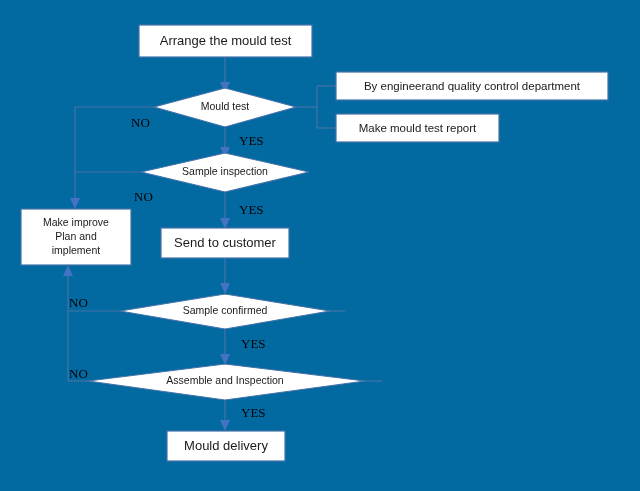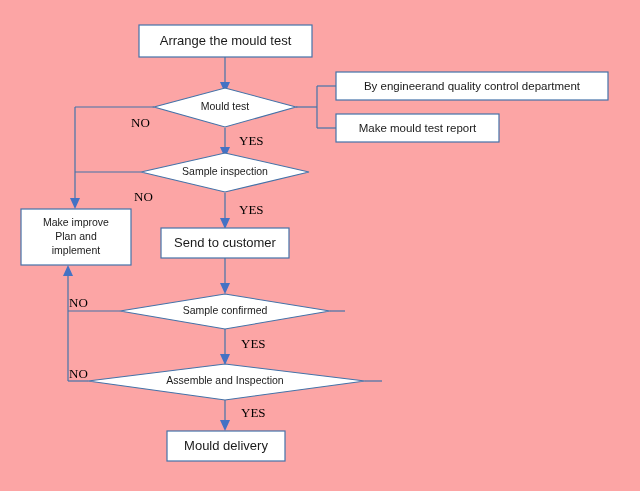--- a/index.html
+++ b/index.html
@@ -4,21 +4,21 @@
 <style>
   html, body {
     margin: 0;
     padding: 0;
     background: #ffffff;
   }
   #canvas {
     position: relative;
     width: 640px;
     height: 491px;
-    background: #fca5a5;
+    background: #0369a1;
     overflow: hidden;
     font-family: "Liberation Sans", sans-serif;
   }
   svg#flow {
     position: absolute;
     left: 0;
     top: 0;
     width: 640px;
     height: 491px;
   }

